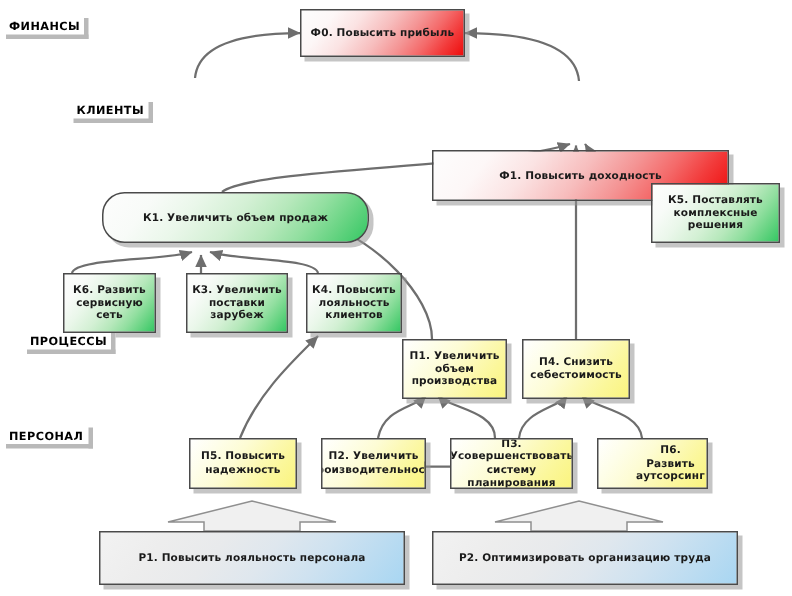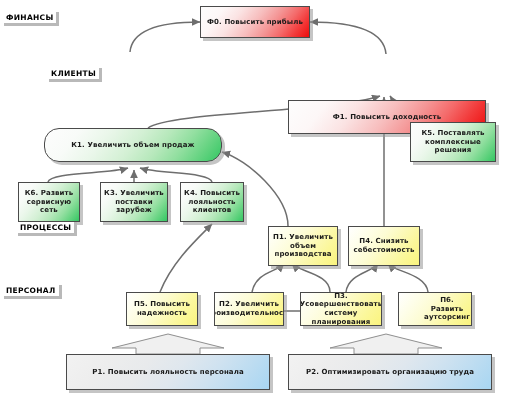--- a/index.html
+++ b/index.html
@@ -52,20 +52,21 @@
         #fdfdfd 0%, #fdf7f7 18%, #fbe3e3 33%,
         #f7bdbd 50%, #f49494 64%, #f46a6a 76%,
         #f23b3b 87%, #ee0b0b 100%);
   }
   .cli {
     background:
       linear-gradient(128deg,
         #fdfdfd 0%, #f8fbf8 18%, #eaf7ea 33%,
         #d3f0d4 50%, #b6e8bb 64%, #92dfa0 76%,
         #68d483 87%, #34c763 100%);
+    margin-left: 24px;
   }
   .prc {
     background:
       linear-gradient(128deg,
         #ffffff 0%, #fefee9 22%, #fdfcd4 42%,
         #fcf9b6 60%, #fbf79a 78%, #faf47e 100%);
   }
   .per {
     background:
       linear-gradient(128deg,

